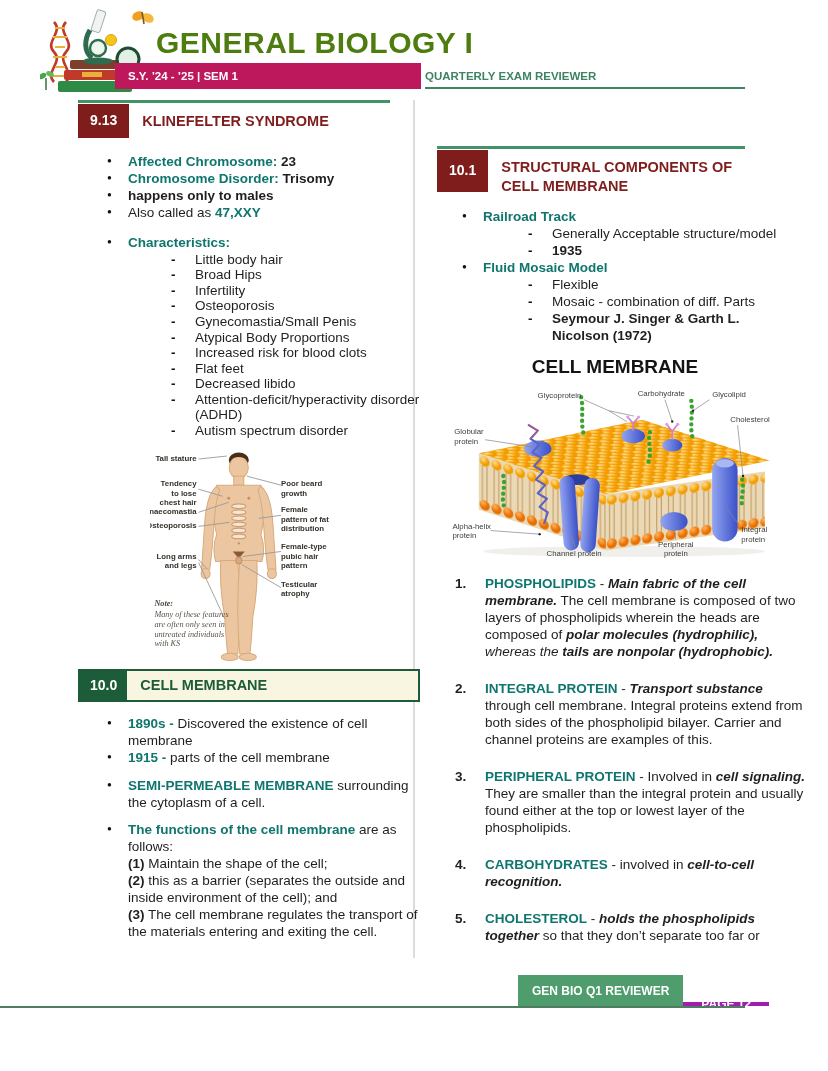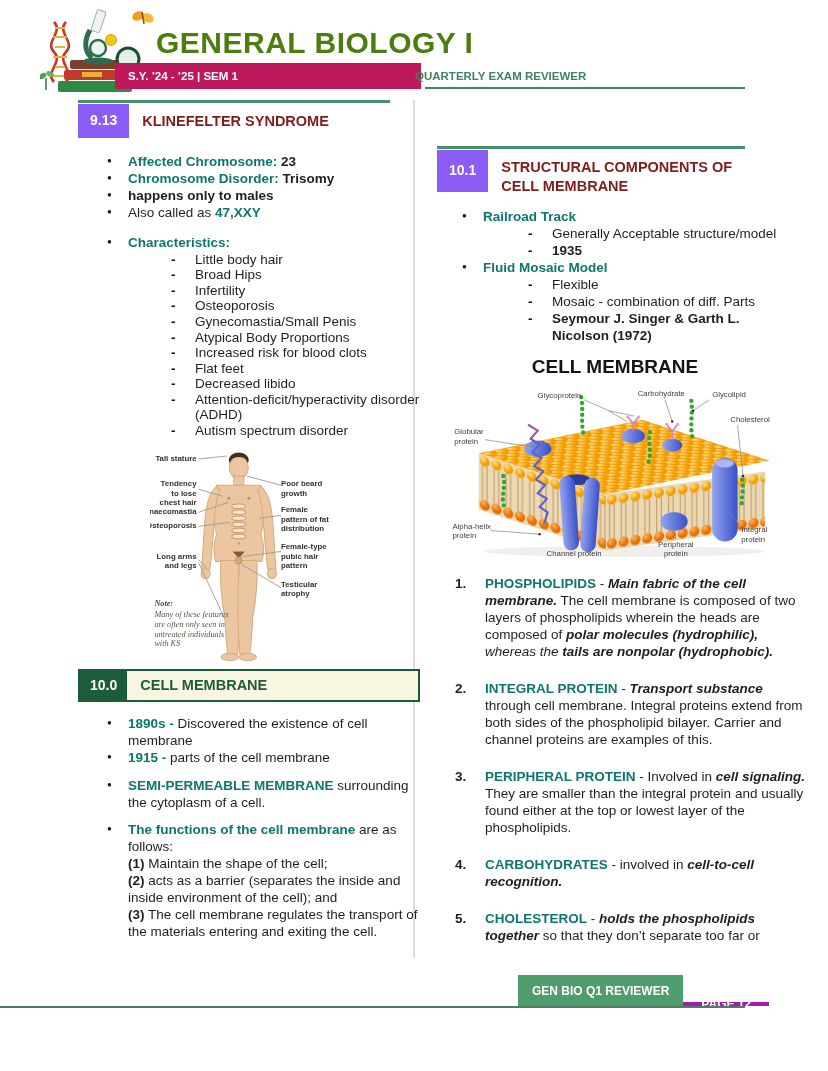--- a/index.html
+++ b/index.html
@@ -3,31 +3,31 @@
 <meta charset="utf-8">
 <style>
   html,body{margin:0;padding:0;background:#e9e9e9;}
   #page{position:relative;width:828px;height:1071px;background:#ffffff;margin:0 auto;
         font-family:"Liberation Sans",sans-serif;color:#1f1f1f;overflow:hidden;}
   
   #brand-title{position:absolute;left:156px;top:26px;font-size:30px;font-weight:800;
                color:#4d7c0f;letter-spacing:.5px;}
   #term-bar{position:absolute;left:115px;top:63px;width:306px;height:26px;background:#be185d;
             color:#fff;font-size:11.5px;font-weight:700;display:flex;align-items:center;padding-left:13px;box-sizing:border-box;}
-  #header-right{position:absolute;left:415px;top:70px;font-size:11.5px;font-weight:700;color:#3e8460;}
+  #header-right{position:absolute;left:425px;top:70px;font-size:11.5px;font-weight:700;color:#3e8460;}
   #header-rule{position:absolute;left:425px;top:87px;width:320px;height:2px;background:#3e8460;}
   #col-divider{position:absolute;left:413px;top:100px;width:2px;height:858px;background:#dcdcdc;}
   
   .col{position:absolute;font-size:13.5px;line-height:1.26;}
   #col-left{left:78px;top:100px;width:342px;}
   #col-right{left:437px;top:146px;width:373px;}
   
   .sec-rule{height:3px;background:#43926a;}
   .sec-row{display:flex;align-items:flex-start;margin-top:1px;}
-  .sec-num{background:#8b5cf6;color:#fff;font-weight:700;font-size:14px;padding:8px 12px;flex:0 0 auto;}
+  .sec-num{background:#7f1d1d;color:#fff;font-weight:700;font-size:14px;padding:8px 12px;flex:0 0 auto;}
   .sec-title{color:#7f1d1d;font-weight:700;font-size:14.5px;line-height:1.3;margin:8px 0 0 13px;}
   .box-header{display:flex;border:2px solid #1d5c38;align-items:stretch;}
   .box-num{background:#1d5c38;color:#fff;font-weight:700;font-size:14px;padding:6px 10px;display:flex;align-items:center;}
   .box-title{flex:1;background:#f8f6e0;color:#1d5c38;font-weight:700;font-size:14.5px;
              display:flex;align-items:center;padding-left:13px;}
   
   ul{list-style:none;margin:0;padding:0;}
   .dots>li{position:relative;padding-left:21px;}
   .dots>li::before{content:"●";position:absolute;left:0;top:3px;font-size:8px;color:#111;}
   .dashes>li{position:relative;padding-left:24px;}
@@ -206,21 +206,21 @@
       <li><span class="g">1890s -</span><span> Discovered the existence of cell membrane</span></li>
       <li><span class="g">1915 -</span><span> parts of the cell membrane</span></li>
     </ul>
     <ul class="dots" style="margin:11px 0 0 29px">
       <li><span class="g">SEMI-PERMEABLE MEMBRANE</span><span> surrounding the cytoplasm of a cell.</span></li>
     </ul>
     <ul class="dots" style="margin:10px 0 0 29px">
       <li>
         <span class="g">The functions of the cell membrane</span><span> are as follows:</span>
         <div><span class="bk">(1)</span><span> Maintain the shape of the cell;</span></div>
-        <div><span class="bk">(2)</span><span> acts as a barrier (separates the inside and inside environment of the cell); and</span></div>
+        <div><span class="bk">(2)</span><span> this as a barrier (separates the outside and inside environment of the cell); and</span></div>
         <div><span class="bk">(3)</span><span> The cell membrane regulates the transport of the materials entering and exiting the cell.</span></div>
       </li>
     </ul>
   </div>
 
   <div id="col-right" class="col">
 
     <div class="sec-rule" style="width:308px"></div>
     <div class="sec-row">
       <span class="sec-num" style="padding:12px 12px">10.1</span>

